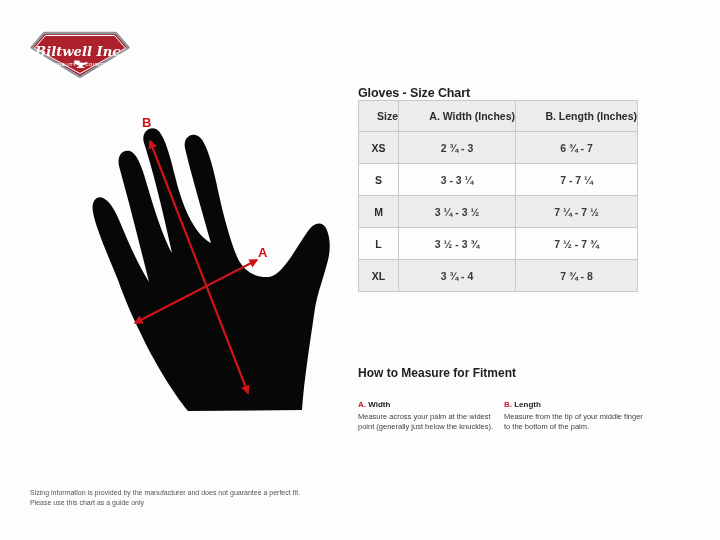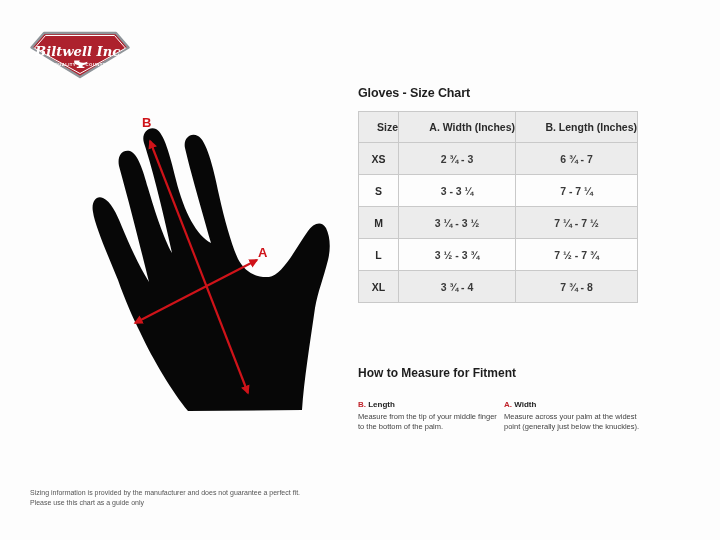--- a/index.html
+++ b/index.html
@@ -39,21 +39,20 @@
   .label-b { left: 142px; top: 115px; }
   .label-a { left: 258px; top: 245px; }
 
   
   .right-col { position: absolute; left: 358px; top: 86px; width: 280px; }
   .chart-title {
     font-size: 12.5px;
     font-weight: bold;
     color: #1e1e1e;
     letter-spacing: -0.1px;
-    margin-bottom: 11px;
   }
   table.size-table {
     border-collapse: collapse;
     table-layout: fixed;
     width: 279px;
     font-size: 10.5px;
   }
   .size-table th, .size-table td {
     border: 1px solid #c9c9c9;
     text-align: center;
@@ -187,32 +186,32 @@
         </tr>
       </tbody>
     </table>
   </div>
 
   <div class="measure-section">
     <div class="measure-title">How to Measure for Fitment</div>
     <div class="measure-cols">
       <div class="measure-item">
         <div class="measure-head">
+          <span class="key">A.</span>
+          <span>Width</span>
+        </div>
+        <div class="measure-body">Measure across your palm at the widest point (generally just below the knuckles).</div>
+      </div>
+      <div class="measure-item">
+        <div class="measure-head">
           <span class="key">B.</span>
           <span>Length</span>
         </div>
         <div class="measure-body">Measure from the tip of your middle finger to the bottom of the palm.</div>
       </div>
-      <div class="measure-item">
-        <div class="measure-head">
-          <span class="key">A.</span>
-          <span>Width</span>
-        </div>
-        <div class="measure-body">Measure across your palm at the widest point (generally just below the knuckles).</div>
-      </div>
     </div>
   </div>
 
   <div class="footer">
     <div>Sizing information is provided by the manufacturer and does not guarantee a perfect fit.</div>
     <div>Please use this chart as a guide only</div>
   </div>
 
 </div>
 

